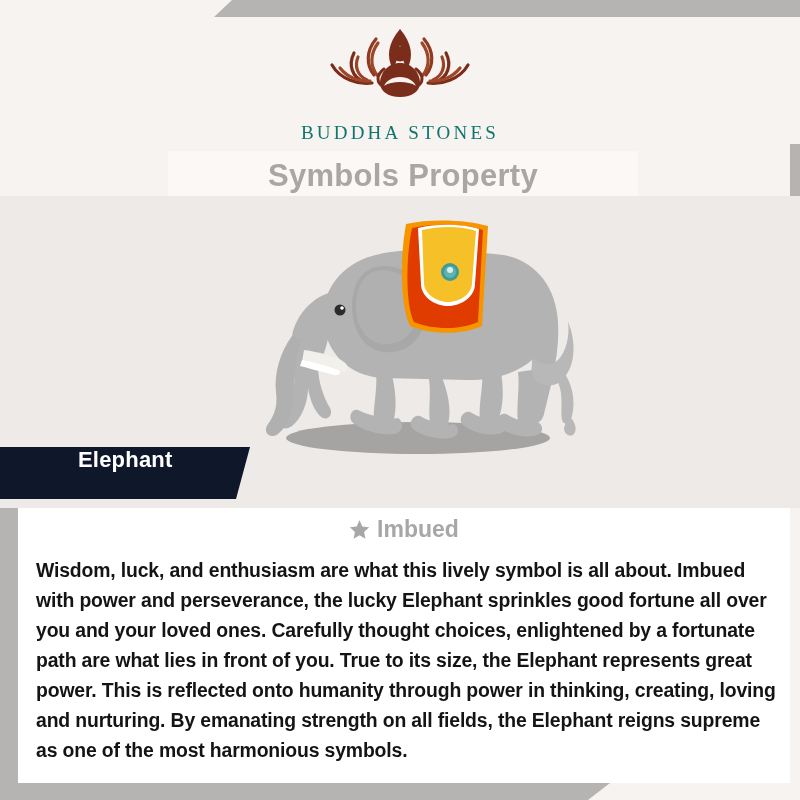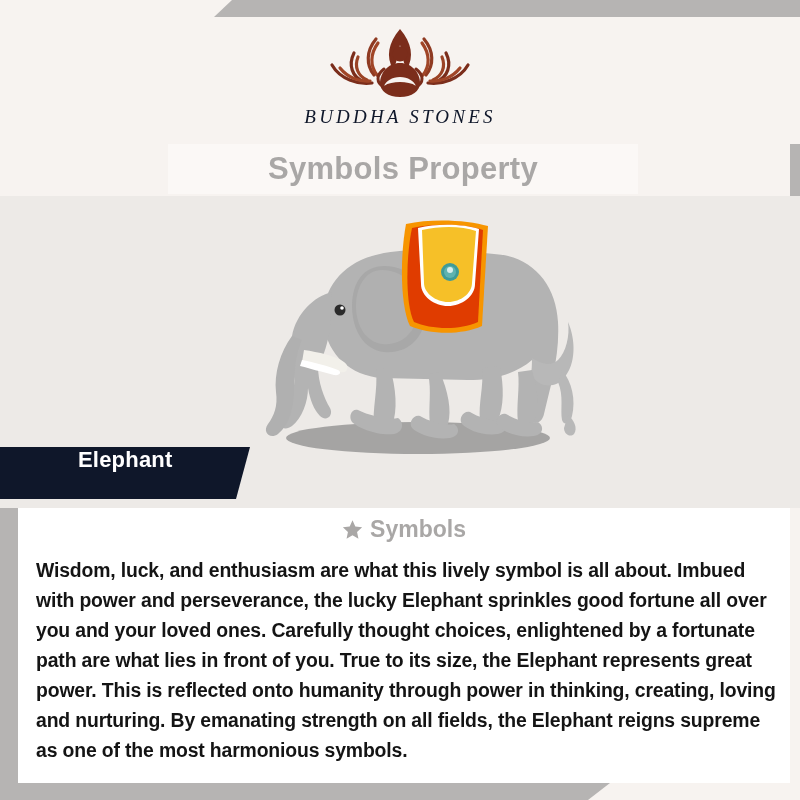--- a/index.html
+++ b/index.html
@@ -69,33 +69,32 @@
     flex-direction: column;
     align-items: center;
     justify-content: flex-start;
   }
   .logo-mark {
     margin-top: 4px;
     width: 172px;
     height: 84px;
   }
   .brand-name {
-    margin-top: 1px;
+    margin-top: 17px;
     font-family: "Liberation Serif", serif;
     font-size: 19px;
     letter-spacing: 3.2px;
-    color: #0f172a;
+    color: #0f766e;
     white-space: nowrap;
-    font-style: italic;
   }
 
   
   .title-banner {
     position: absolute;
-    top: 144px;
+    top: 151px;
     left: 168px;
     width: 470px;
     height: 50px;
     background: #fbf8f6;
     display: flex;
     align-items: center;
     justify-content: center;
   }
   .title-text {
     font-size: 31px;
@@ -280,19 +279,19 @@
   </div>
 
   <div class="panel">
     <div class="traits">
       <div class="trait">
         <span class="trait-star">
           <svg viewBox="0 0 24 24" width="21" height="21" aria-hidden="true">
             <polygon points="12,1.5 15.2,8.6 23,9.5 17.2,14.8 18.8,22.5 12,18.6 5.2,22.5 6.8,14.8 1,9.5 8.8,8.6" fill="#a9a7a6"></polygon>
           </svg>
         </span>
-        <span class="trait-label">Symbols</span>
+        <span class="trait-label">Imbued</span>
       </div>
     </div>
     <p class="body-copy">Wisdom, luck, and enthusiasm are what this lively symbol is all about. Imbued with power and perseverance, the lucky Elephant sprinkles good fortune all over you and your loved ones. Carefully thought choices, enlightened by a fortunate path are what lies in front of you. True to its size, the Elephant represents great power. This is reflected onto humanity through power in thinking, creating, loving and nurturing. By emanating strength on all fields, the Elephant reigns supreme as one of the most harmonious symbols.</p>
   </div>
 
 </div>
 
 </body></html>

